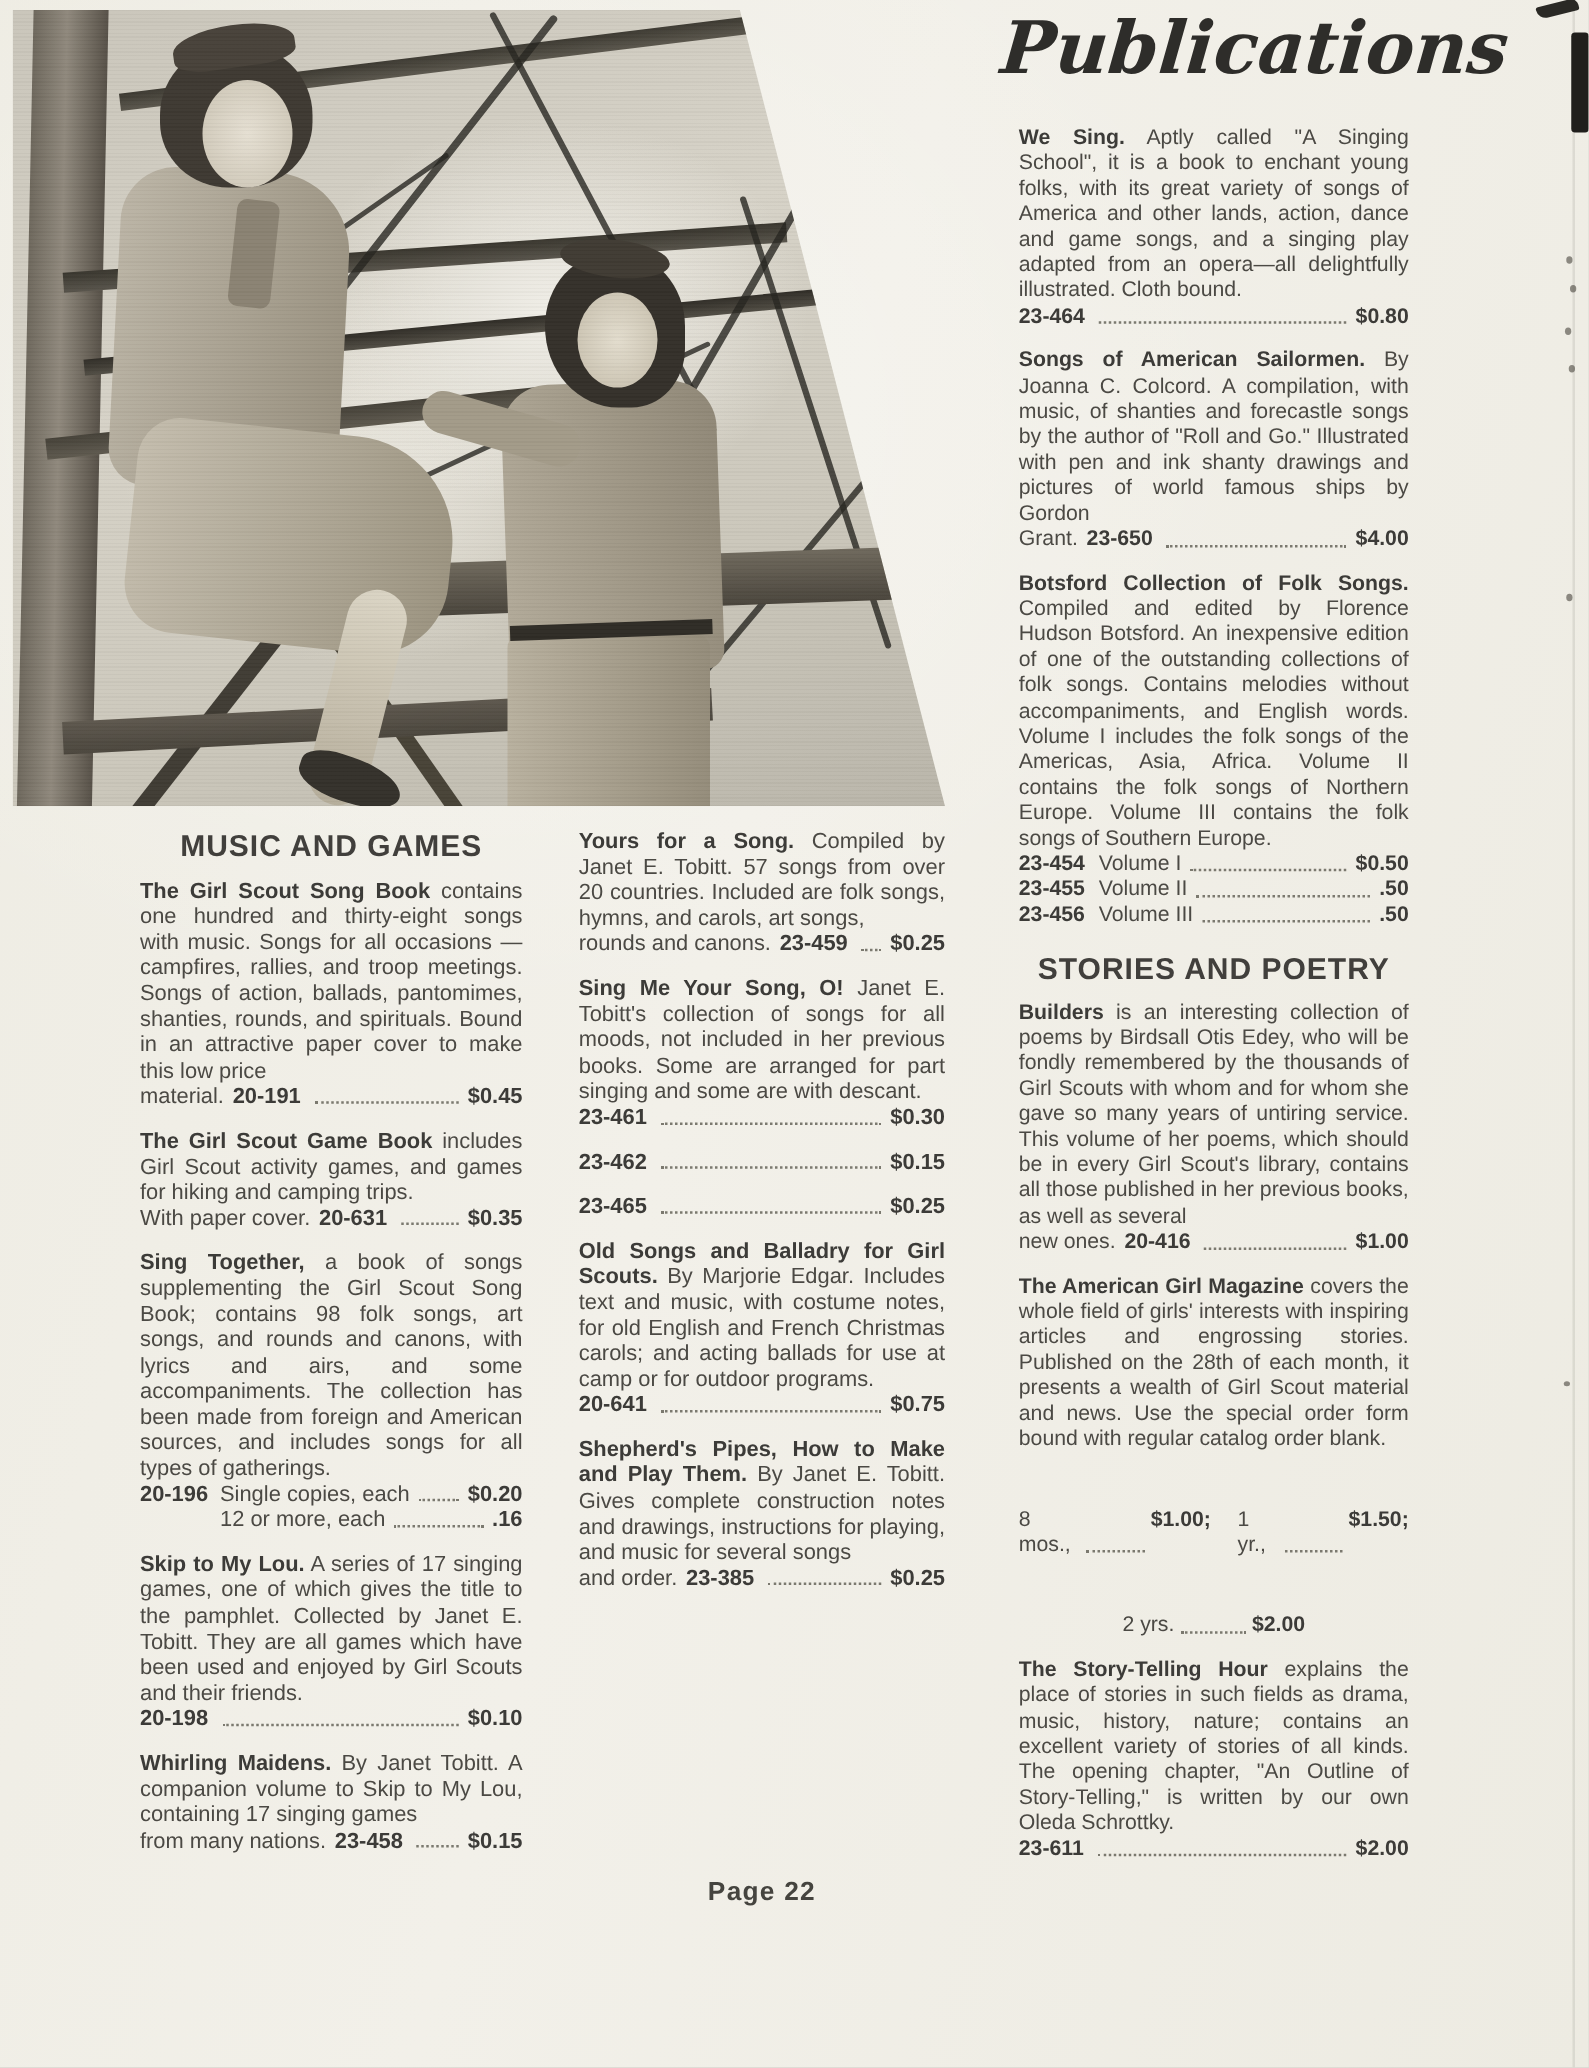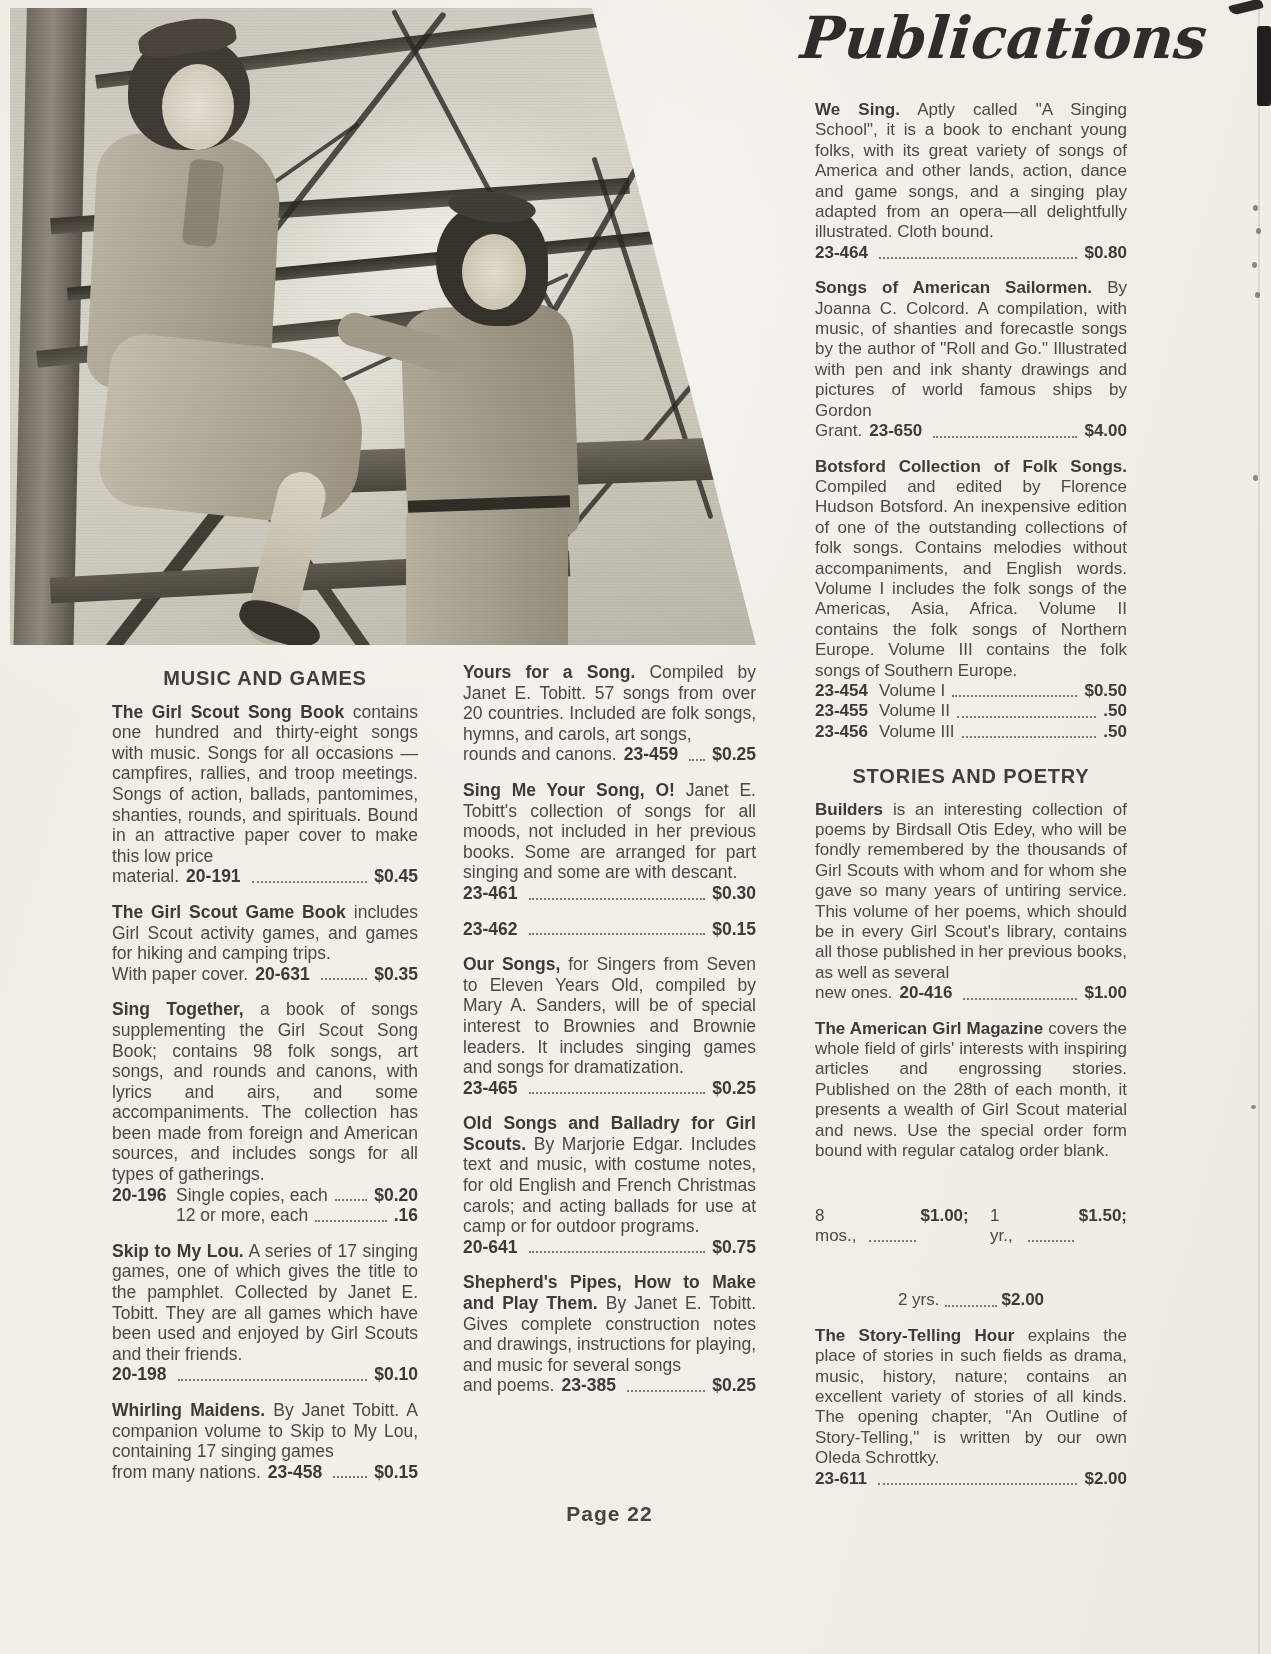--- a/index.html
+++ b/index.html
@@ -71,21 +71,21 @@
     font-family:"DejaVu Serif", serif;font-style:italic;font-weight:bold;
     font-size:58px;color:#2e2d2a;transform:skewX(-5deg);
     letter-spacing:0px;white-space:nowrap;
   }
 
   
   .col{position:absolute;font-size:17.5px;line-height:20.6px;}
   .col-left{left:112px;top:668px;width:306px;}
   .col-mid{left:463px;top:662px;width:293px;}
   .col-right{left:815px;top:100px;width:312px;font-size:17px;line-height:20.4px;}
-  .colhead{font-weight:bold;font-size:20px;letter-spacing:0.8px;text-align:center;color:#413f3c;margin:0 0 13px 0;}
+  .colhead{font-weight:bold;font-size:24px;letter-spacing:0.8px;text-align:center;color:#413f3c;margin:0 0 13px 0;}
   .colhead.mt{margin-top:24px;}
   .entry{margin:0 0 15px 0;}
   .para{margin:0;text-align:justify;}
   .lead{font-weight:bold;color:#3c3b38;}
   .prow{display:flex;font-weight:bold;color:#3c3b38;}
   .prow .pre{font-weight:normal;color:#4b4944;margin-right:7px;white-space:nowrap;}
   .prow .pre:empty{display:none;}
   .prow .code{white-space:nowrap;margin-right:8px;}
   .prow.tab .code{width:64px;margin-right:0;}
   .prow .plabel{font-weight:normal;color:#4b4944;margin-right:4px;white-space:nowrap;}
@@ -237,41 +237,40 @@
 
     <div class="entry">
       <div class="prow">
         <b class="code">23-462</b>
         <span class="dots"></span>
         <b class="price">$0.15</b>
       </div>
     </div>
 
     <div class="entry">
-      <p class="para"><b class="lead">Our Songs,</b> <span>for Singers from Seven to Eleven Years Old, compiled by Mary A. Sanders, will be of special interest to Brownies and Brownie leaders. It includes singing games and songs for dramatization.</span></p>
       <div class="prow">
         <b class="code">23-465</b>
         <span class="dots"></span>
         <b class="price">$0.25</b>
       </div>
     </div>
 
     <div class="entry">
       <p class="para"><b class="lead">Old Songs and Balladry for Girl Scouts.</b> <span>By Marjorie Edgar. Includes text and music, with costume notes, for old English and French Christmas carols; and acting ballads for use at camp or for outdoor programs.</span></p>
       <div class="prow">
         <b class="code">20-641</b>
         <span class="dots"></span>
         <b class="price">$0.75</b>
       </div>
     </div>
 
     <div class="entry">
       <p class="para"><b class="lead">Shepherd's Pipes, How to Make and Play Them.</b> <span>By Janet E. Tobitt. Gives complete construction notes and drawings, instructions for playing, and music for several songs</span></p>
       <div class="prow">
-        <span class="pre">and poems.</span>
+        <span class="pre">and order.</span>
         <b class="code">23-385</b>
         <span class="dots"></span>
         <b class="price">$0.25</b>
       </div>
     </div>
   </div>
 
   <div class="col col-right">
 
     <div class="entry">

